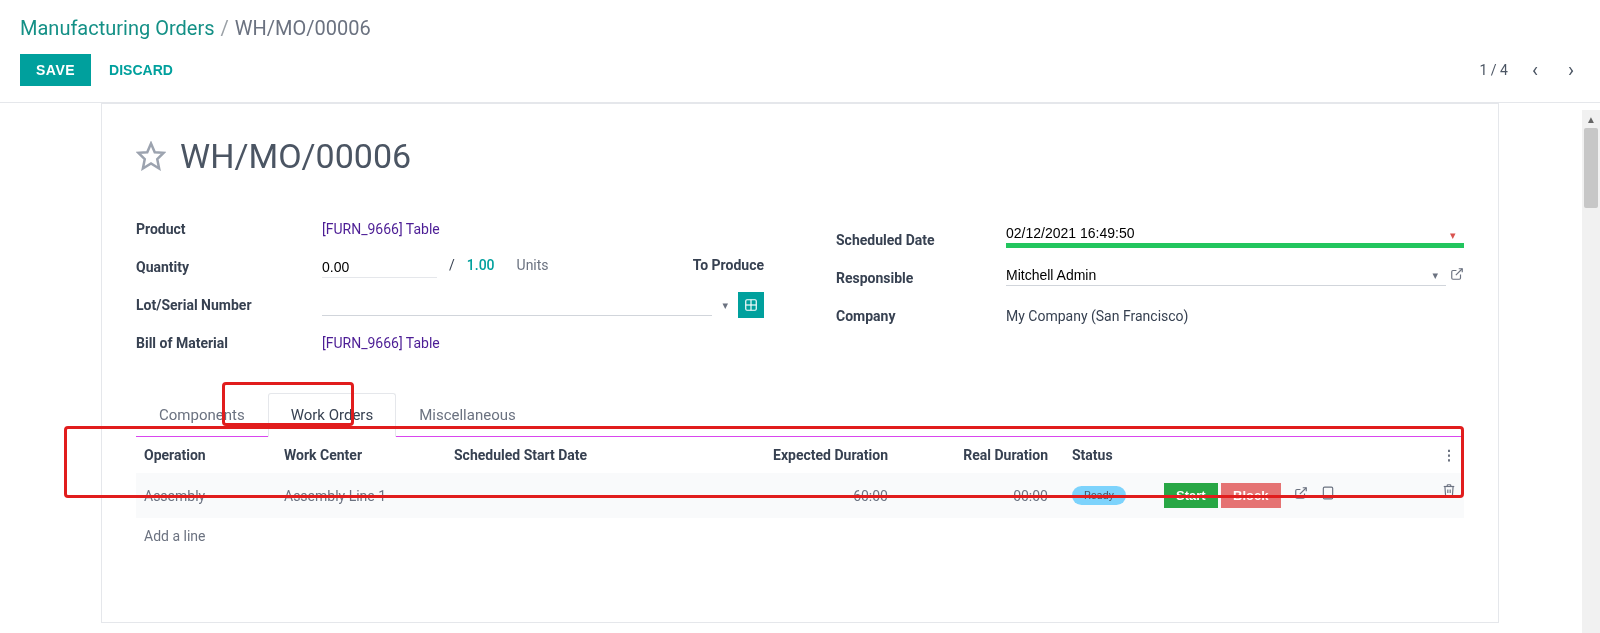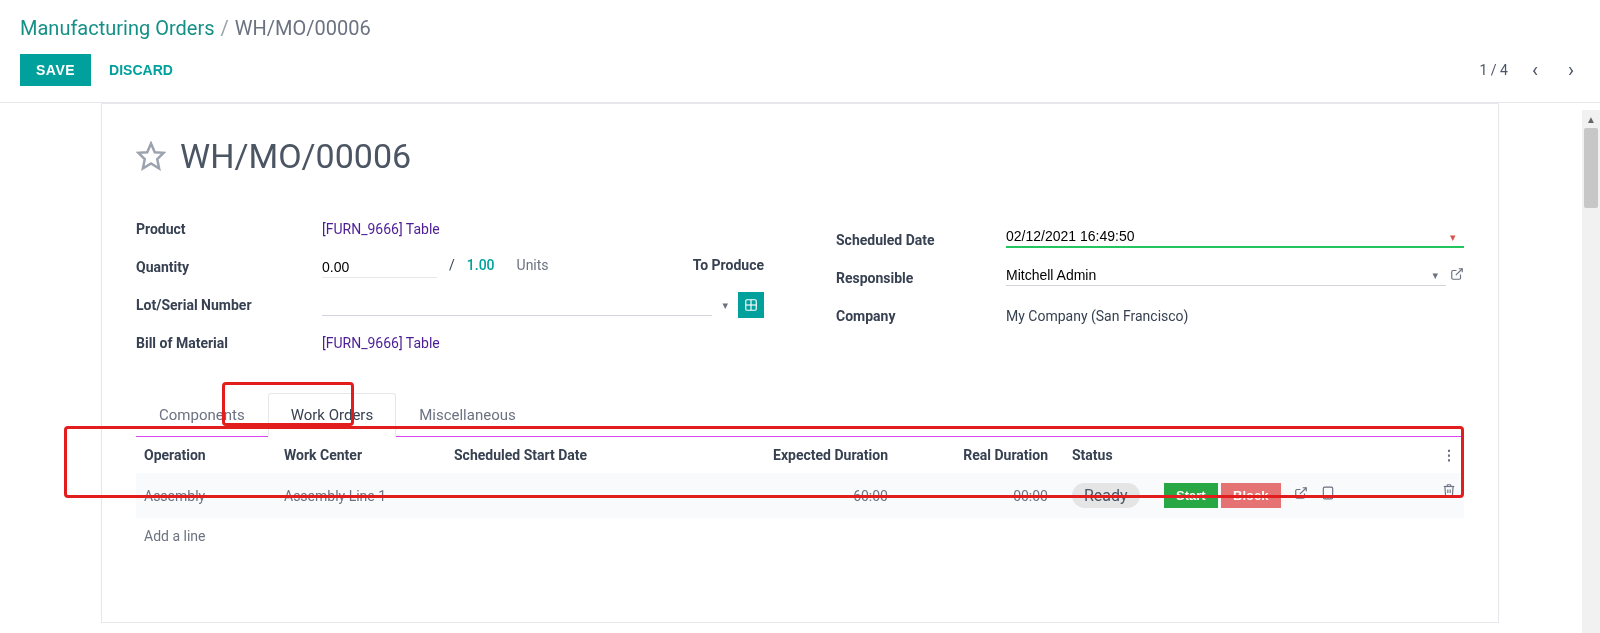--- a/index.html
+++ b/index.html
@@ -67,21 +67,21 @@
     .select-line { display:flex; gap:10px; align-items:center; }
     .underline { display:block; border-bottom:1px solid #d1d5db; height:22px; flex:1;}
     .caret-sm { color:#6b7280; font-size:11px; cursor:pointer;}
     .grid-btn { width:26px; height:26px; background:#00a09d; color:#fff;
                 display:flex; align-items:center; justify-content:center;
                 font-size:14px; cursor:pointer;}
 
     .r-field { display:flex; align-items:flex-end; min-height:38px;}
     .r-field .label { width:170px; font-weight:700; color:#374151;}
     .r-field .value { flex:1; display:flex; align-items:center;}
-    .input-underline { width:100%; border:none; border-bottom:2px solid #22c55e;
+    .input-underline { width:100%; border:none; border-bottom:5px solid #22c55e;
                        background:transparent; font-size:14px; padding:2px 0;}
     .input-underline.light { border-bottom:1px solid #d1d5db;}
     .dd-caret { font-size:11px; color:#6b7280; margin-left:-14px; cursor:pointer;}
     .dd-caret.red { color:#d9534f;}
     .extlink { color:#6b7280; margin-left:12px; font-size:14px; cursor:pointer;}
 
     
     .tabs { display:flex; margin-top:30px; border-bottom:1px solid #d946ef;}
     .tab {
       padding:12px 22px; color:#6b7280; cursor:pointer; font-size:15px;
@@ -99,22 +99,22 @@
     }
 
     
     table.wo { width:100%; border-collapse:collapse;}
     table.wo th { text-align:left; font-weight:700; color:#374151; padding:10px 8px;
                   font-size:14px;}
     table.wo th.r, table.wo td.r { text-align:right;}
     table.wo td { padding:10px 8px; color:#6b7280; font-size:14px;}
     tr.data-row td { background:#f9fafb; }
     .badge {
-      display:inline-block; background:#e5e5e5; color:#4b5563;
-      border-radius:14px; padding:3px 12px; font-size:16px;
+      display:inline-block; background:#7dd3fc; color:#4b5563;
+      border-radius:14px; padding:3px 12px; font-size:11px;
     }
     .btn-s { color:#fff; font-weight:600; padding:5px 12px; border:none;
              font-size:13px; cursor:pointer;}
     .btn-start { background:#28a745;}
     .btn-block { background:#e57373;}
     .rowicon { color:#6b7280; margin-left:10px; cursor:pointer; font-size:14px;}
     .addline { color:#00a09d; padding:12px 8px; cursor:pointer;}
     .kebab { float:right; color:#6b7280; cursor:pointer;}
 
     

